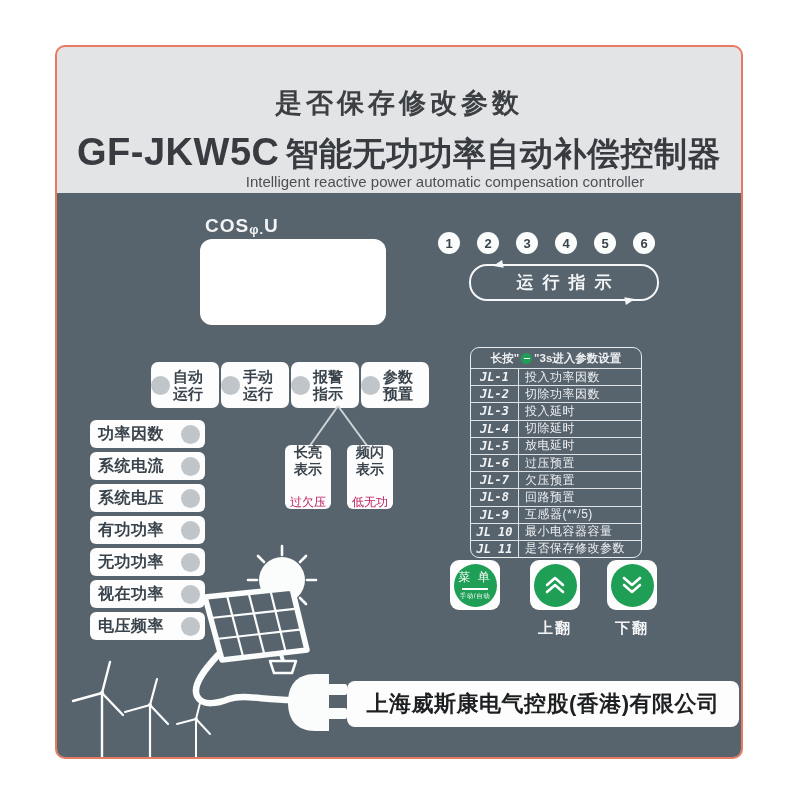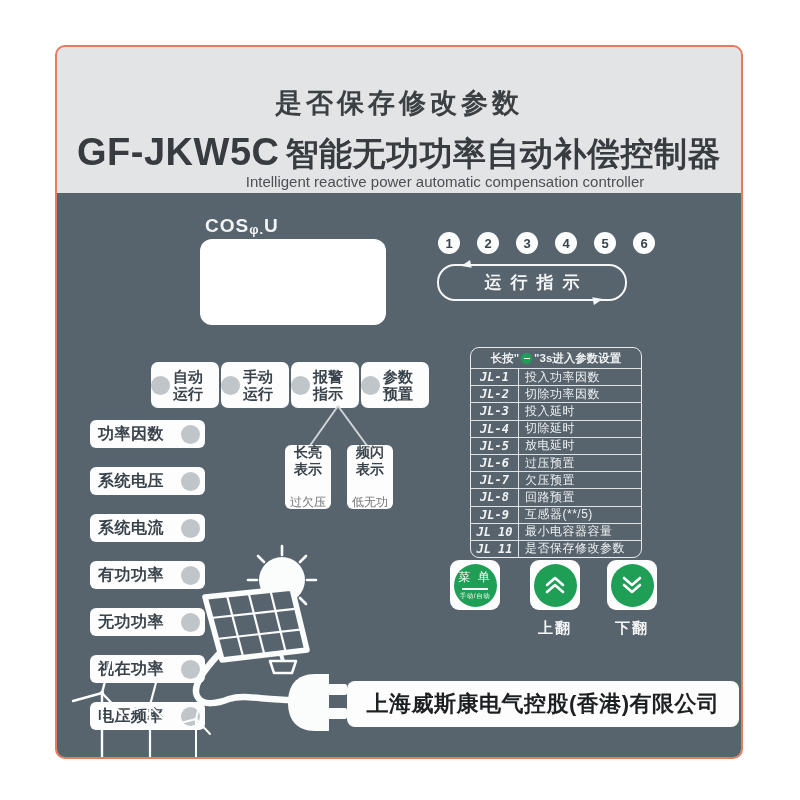--- a/index.html
+++ b/index.html
@@ -22,47 +22,47 @@
              font-weight:600;letter-spacing:1px;}
   .cos-label .phi{font-size:13px;vertical-align:-2px;}
   .lcd{position:absolute;left:143px;top:192px;width:186px;height:86px;background:#fff;
        border-radius:12px;}
   
   .numrow{position:absolute;display:flex;gap:17px;}
   .numrow.top{left:381px;top:185px;}
   .numrow.bottom{left:381px;top:264px;}
   .numcircle{width:22px;height:22px;border-radius:50%;background:#fbfcfc;color:#3a444d;
              font-size:13px;font-weight:700;display:flex;align-items:center;justify-content:center;}
-  .oval{position:absolute;left:380px;top:217px;width:186px;height:33px;border:2px solid #f4f6f7;
+  .oval{position:absolute;left:412px;top:217px;width:186px;height:33px;border:2px solid #f4f6f7;
         border-radius:18px;display:flex;align-items:center;justify-content:center;
         color:#f4f6f7;font-size:17px;font-weight:600;letter-spacing:9px;text-indent:9px;}
   .oval .arr-a{position:absolute;left:22px;top:-5px;width:0;height:0;border-style:solid;
                border-width:4px 10px 4px 0;border-color:transparent #f4f6f7 transparent transparent;
                transform:rotate(-12deg);}
   .oval .arr-b{position:absolute;right:22px;bottom:-5px;width:0;height:0;border-style:solid;
                border-width:4px 0 4px 10px;border-color:transparent transparent transparent #f4f6f7;
                transform:rotate(-12deg);}
   
   .mode-tab{position:absolute;top:315px;width:68px;height:46px;background:#fdfdfd;border-radius:7px;
             display:flex;align-items:center;padding-left:0;box-sizing:border-box;}
   .led{width:19px;height:19px;border-radius:50%;background:#c0c5c9;flex:none;}
   .mode-txt{margin-left:3px;font-size:15px;font-weight:700;color:#39434c;line-height:1.15;text-align:center;}
   
   .ylines{position:absolute;left:240px;top:355px;}
   
-  .meas-col{position:absolute;left:33px;top:373px;display:flex;flex-direction:column;gap:19px;}
+  .meas-col{position:absolute;left:33px;top:373px;display:flex;flex-direction:column;gap:4px;}
   .meas-tab{width:115px;height:28px;background:#fdfdfd;border-radius:6px;display:flex;
             align-items:center;justify-content:space-between;padding:0 5px 0 8px;box-sizing:border-box;}
   .meas-tab span{font-size:16px;font-weight:700;color:#39434c;letter-spacing:0.5px;}
   .meas-tab .led{width:19px;height:19px;}
   
   .legend{position:absolute;top:398px;width:46px;height:64px;background:#fdfdfd;border-radius:6px;
           display:flex;flex-direction:column;align-items:center;justify-content:center;}
   .legend .l1{font-size:14px;font-weight:700;color:#39434c;line-height:1.25;}
-  .legend .l3{font-size:12px;color:#737373;margin-top:15px;}
+  .legend .l3{font-size:12px;color:#be185d;margin-top:15px;}
   
   .ptable{position:absolute;left:413px;top:300px;width:170px;border:1.5px solid #e9eced;
           border-radius:9px;overflow:hidden;}
   .ptable .phead{height:20px;display:flex;align-items:center;justify-content:center;gap:2px;
                  border-bottom:1px solid #dfe3e5;color:#eef0f1;font-size:11.5px;font-weight:700;}
   .mini-key{width:11px;height:11px;border-radius:50%;background:#1f9e56;position:relative;flex:none;}
   .mini-key:after{content:"";position:absolute;left:2.5px;top:5px;width:6px;height:1.5px;background:#fff;}
   .prow{display:flex;height:16.2px;border-bottom:1px solid #dfe3e5;align-items:center;}
   .prow:last-child{border-bottom:none;}
   .pcode{width:47px;flex:none;border-right:1px solid #dfe3e5;align-self:stretch;display:flex;
@@ -152,25 +152,25 @@
       <line x1="41" y1="4" x2="12" y2="45" stroke="#cfd4d7" stroke-width="2"></line>
       <line x1="41" y1="4" x2="71" y2="45" stroke="#cfd4d7" stroke-width="2"></line>
     </svg>
 
     <div class="meas-col">
       <div class="meas-tab">
           <span>功率因数</span>
           <div class="led"></div>
         </div>
       <div class="meas-tab">
+          <span>系统电流</span>
+          <div class="led"></div>
+        </div>
+      <div class="meas-tab">
           <span>系统电压</span>
-          <div class="led"></div>
-        </div>
-      <div class="meas-tab">
-          <span>系统电流</span>
           <div class="led"></div>
         </div>
       <div class="meas-tab">
           <span>有功功率</span>
           <div class="led"></div>
         </div>
       <div class="meas-tab">
           <span>无功功率</span>
           <div class="led"></div>
         </div>

